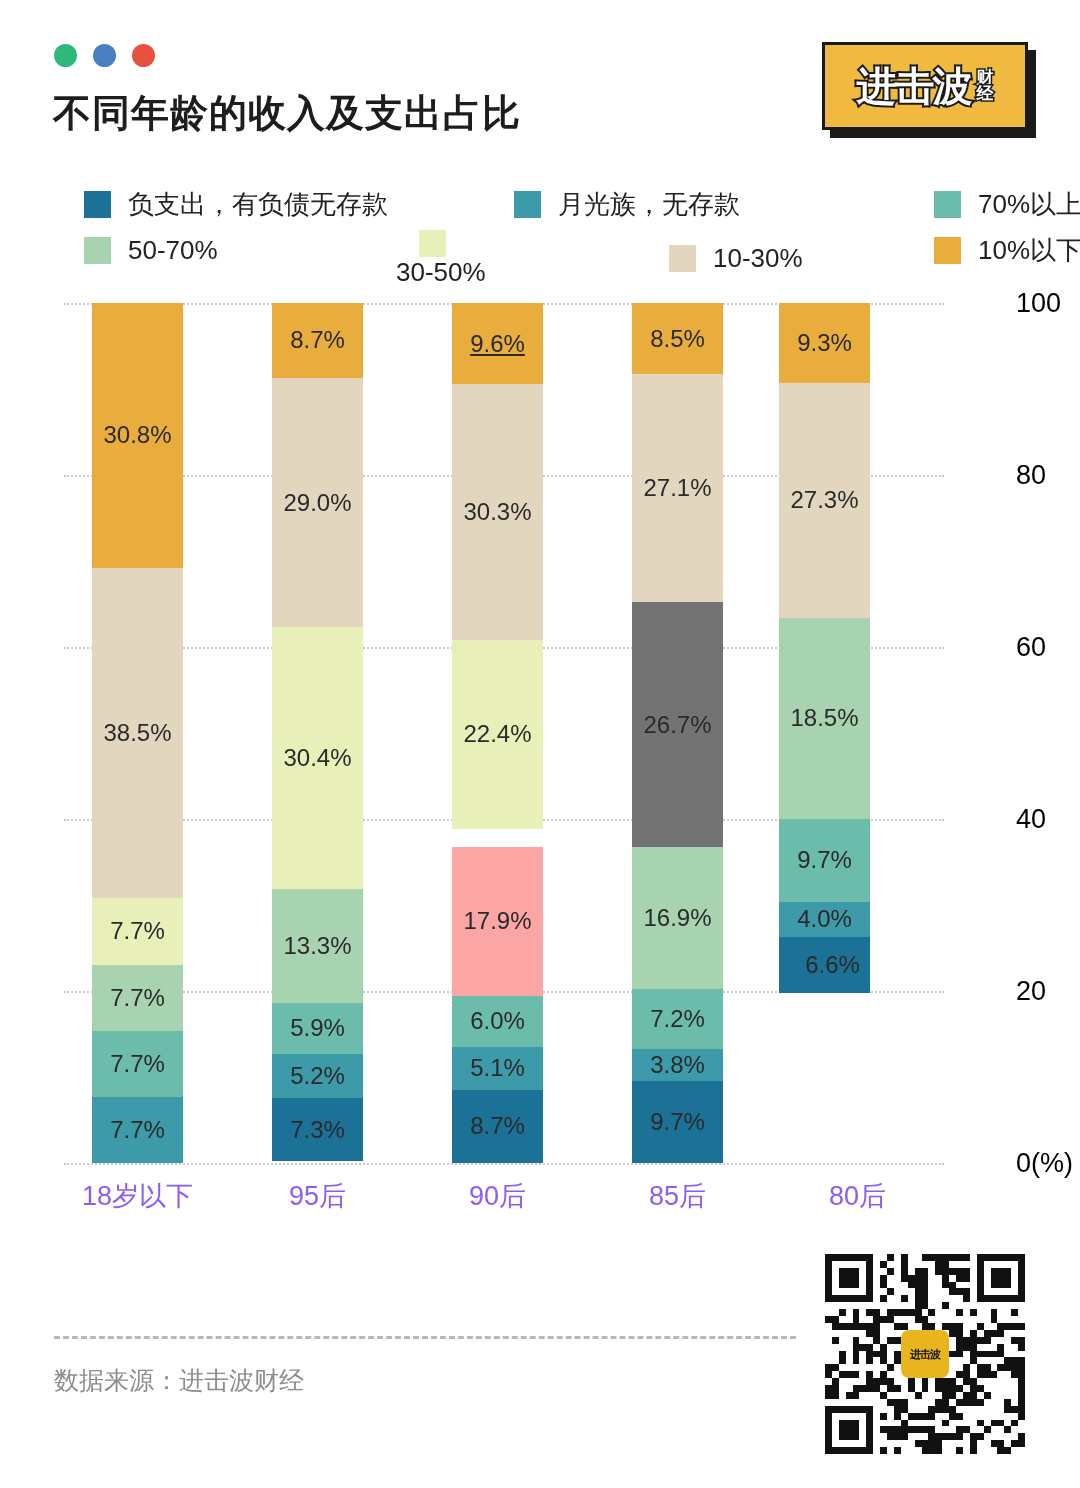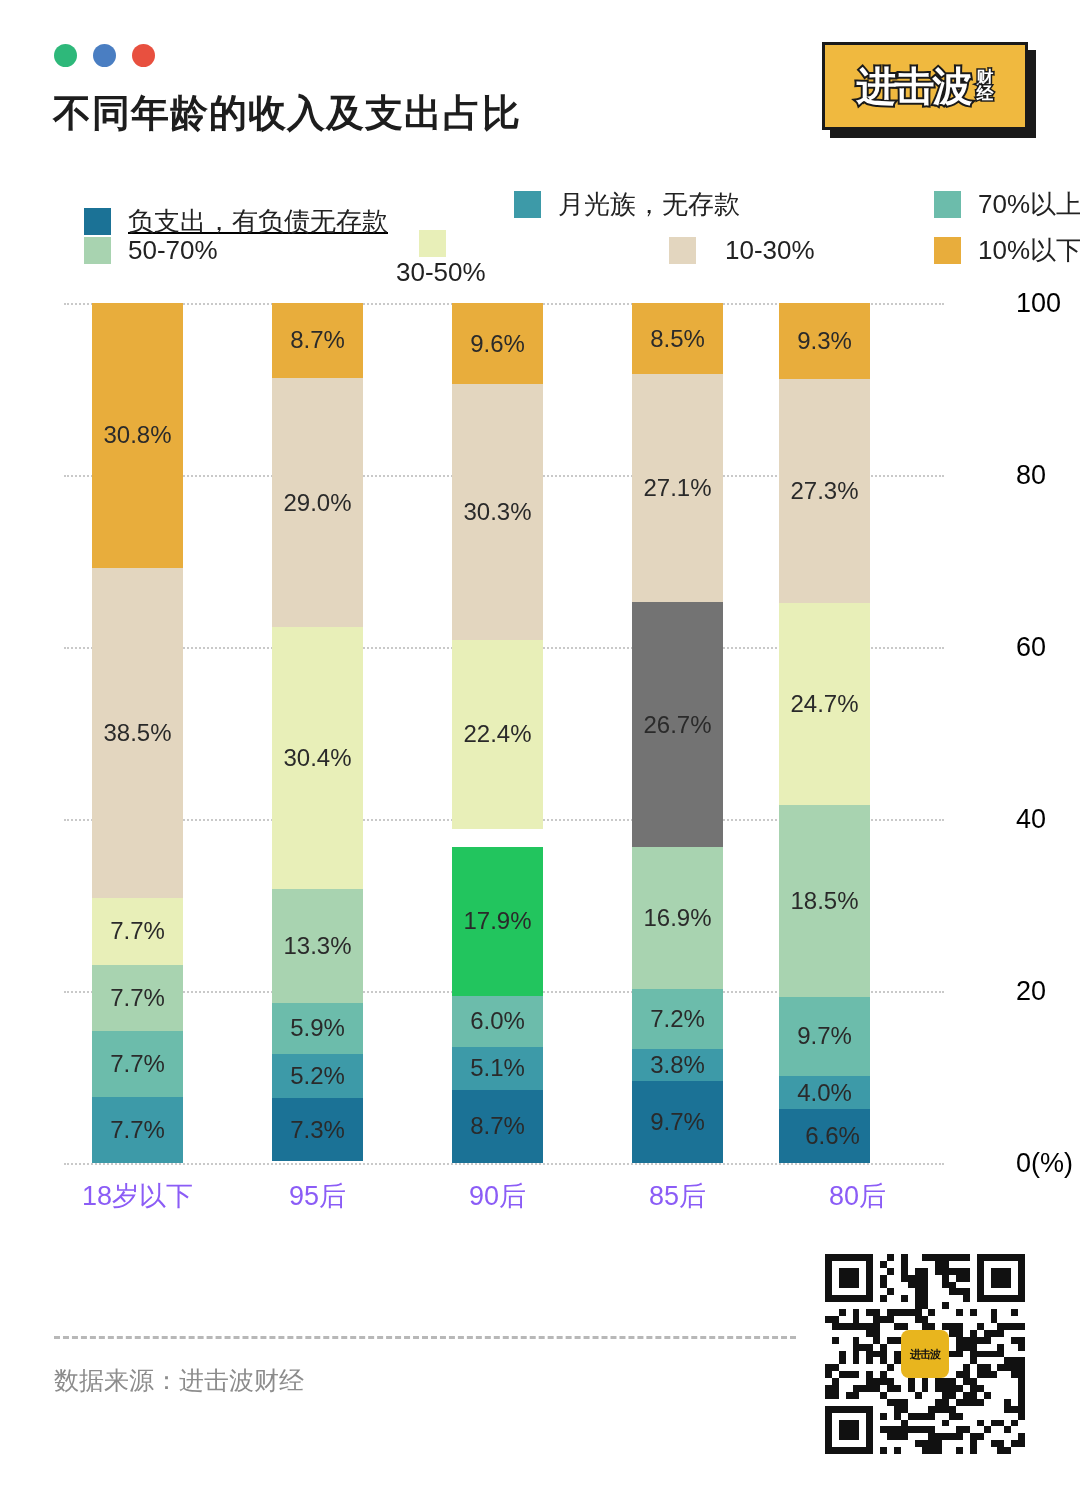--- a/index.html
+++ b/index.html
@@ -115,21 +115,21 @@
       <span class="logo-main">进击波</span>
       <span class="logo-sub">
         <span>财</span>
         <span>经</span>
       </span>
     </div>
   </div>
 
   <div class="legend">
       <div class="legend-row" style="position: relative;">
-        <div class="legend-item" style="position: absolute; left: 0px; top: 17px; height: 40px; text-decoration: underline;">
+        <div class="legend-item" style="position: absolute; left: 0px; top: 0px; height: 40px;">
           <span class="legend-swatch" style="background: rgb(27, 114, 150);"></span>
           <span class="legend-label">负支出，有负债无存款</span>
         </div>
         <div class="legend-item" style="position: absolute; left: 430px; top: 0px; height: 40px;">
           <span class="legend-swatch" style="background: rgb(61, 154, 168);"></span>
           <span class="legend-label">月光族，无存款</span>
         </div>
         <div class="legend-item" style="position: absolute; left: 850px; top: 0px; height: 40px;">
           <span class="legend-swatch" style="background: rgb(108, 188, 171);"></span>
           <span class="legend-label">70%以上</span>
@@ -137,21 +137,21 @@
       </div>
       <div class="legend-row" style="position: relative;">
         <div class="legend-item" style="position: absolute; left: 0px; top: 0px; height: 40px;">
           <span class="legend-swatch" style="background: rgb(168, 211, 176);"></span>
           <span class="legend-label">50-70%</span>
         </div>
         <div class="legend-item" style="position: absolute; left: 295px; top: 0px; height: 40px; flex-direction: column;">
           <span class="legend-swatch" style="background: rgb(232, 239, 184);"></span>
           <span class="legend-label">30-50%</span>
         </div>
-        <div class="legend-item" style="position: absolute; left: 585px; top: 0px; height: 40px; gap: 12px;">
+        <div class="legend-item" style="position: absolute; left: 585px; top: 8px; height: 40px;">
           <span class="legend-swatch" style="background: rgb(227, 214, 191);"></span>
           <span class="legend-label">10-30%</span>
         </div>
         <div class="legend-item" style="position: absolute; left: 850px; top: 0px; height: 40px;">
           <span class="legend-swatch" style="background: rgb(232, 173, 60);"></span>
           <span class="legend-label">10%以下</span>
         </div>
       </div>
     </div>
 
@@ -179,41 +179,40 @@
       <div class="bar" style="left: 208px; height: 860px;">
         <div class="seg" style="background: rgb(232, 173, 60); height: 74.82px;">8.7%</div>
         <div class="seg" style="background: rgb(227, 214, 191); height: 249.4px;">29.0%</div>
         <div class="seg" style="background: rgb(232, 239, 184); height: 261.44px;">30.4%</div>
         <div class="seg" style="background: rgb(168, 211, 176); height: 114.38px;">13.3%</div>
         <div class="seg" style="background: rgb(108, 188, 171); height: 50.74px;">5.9%</div>
         <div class="seg" style="background: rgb(61, 154, 168); height: 44.72px;">5.2%</div>
         <div class="seg" style="background: rgb(27, 114, 150); height: 62.78px;">7.3%</div>
       </div>
       <div class="bar" style="left: 388px; height: 860px;">
-        <div class="seg" style="background: rgb(232, 173, 60); height: 82.56px;">9.6%</div>
+        <div class="seg" style="background: rgb(232, 173, 60); height: 82.56px; text-decoration: underline;">9.6%</div>
         <div class="seg" style="background: rgb(227, 214, 191); height: 260.58px;">30.3%</div>
         <div class="seg" style="background: rgb(232, 239, 184); height: 192.64px;">22.4%</div>
-        <div class="seg" style="background: #22c55e; height: 152px; margin-top: 18px;">17.9%</div>
+        <div class="seg" style="background: #fca5a5; height: 152px; margin-top: 18px;">17.9%</div>
         <div class="seg" style="background: rgb(108, 188, 171); height: 51.6px;">6.0%</div>
         <div class="seg" style="background: rgb(61, 154, 168); height: 43.86px;">5.1%</div>
         <div class="seg" style="background: rgb(27, 114, 150); height: 74.82px;">8.7%</div>
       </div>
       <div class="bar" style="left: 568px; height: 860px;">
         <div class="seg" style="background: rgb(232, 173, 60); height: 73.1px;">8.5%</div>
         <div class="seg" style="background: rgb(227, 214, 191); height: 233.06px;">27.1%</div>
         <div class="seg" style="background: #737373; height: 250px;">26.7%</div>
         <div class="seg" style="background: rgb(168, 211, 176); height: 145.34px;">16.9%</div>
         <div class="seg" style="background: rgb(108, 188, 171); height: 61.92px;">7.2%</div>
         <div class="seg" style="background: rgb(61, 154, 168); height: 32.68px;">3.8%</div>
         <div class="seg" style="background: rgb(27, 114, 150); height: 83.42px;">9.7%</div>
       </div>
       <div class="bar" style="left: 715px; height: 860px;">
         <div class="seg" style="background: rgb(232, 173, 60); height: 79.98px;">9.3%</div>
         <div class="seg" style="background: rgb(227, 214, 191); height: 234.78px;">27.3%</div>
-        <div class="seg" style="background: rgb(232, 239, 184); height: 212.42px;">24.7%</div>
         <div class="seg" style="background: rgb(168, 211, 176); height: 201px;">18.5%</div>
         <div class="seg" style="background: rgb(108, 188, 171); height: 83.42px;">9.7%</div>
         <div class="seg" style="background: rgb(61, 154, 168); height: 34.4px;">4.0%</div>
         <div class="seg" style="background: rgb(27, 114, 150); height: 56.76px; padding-left: 16px;">6.6%</div>
       </div>
     </div>
 
   <div class="divider"></div>
   <div class="source">数据来源：进击波财经</div>
   <div class="qr">

